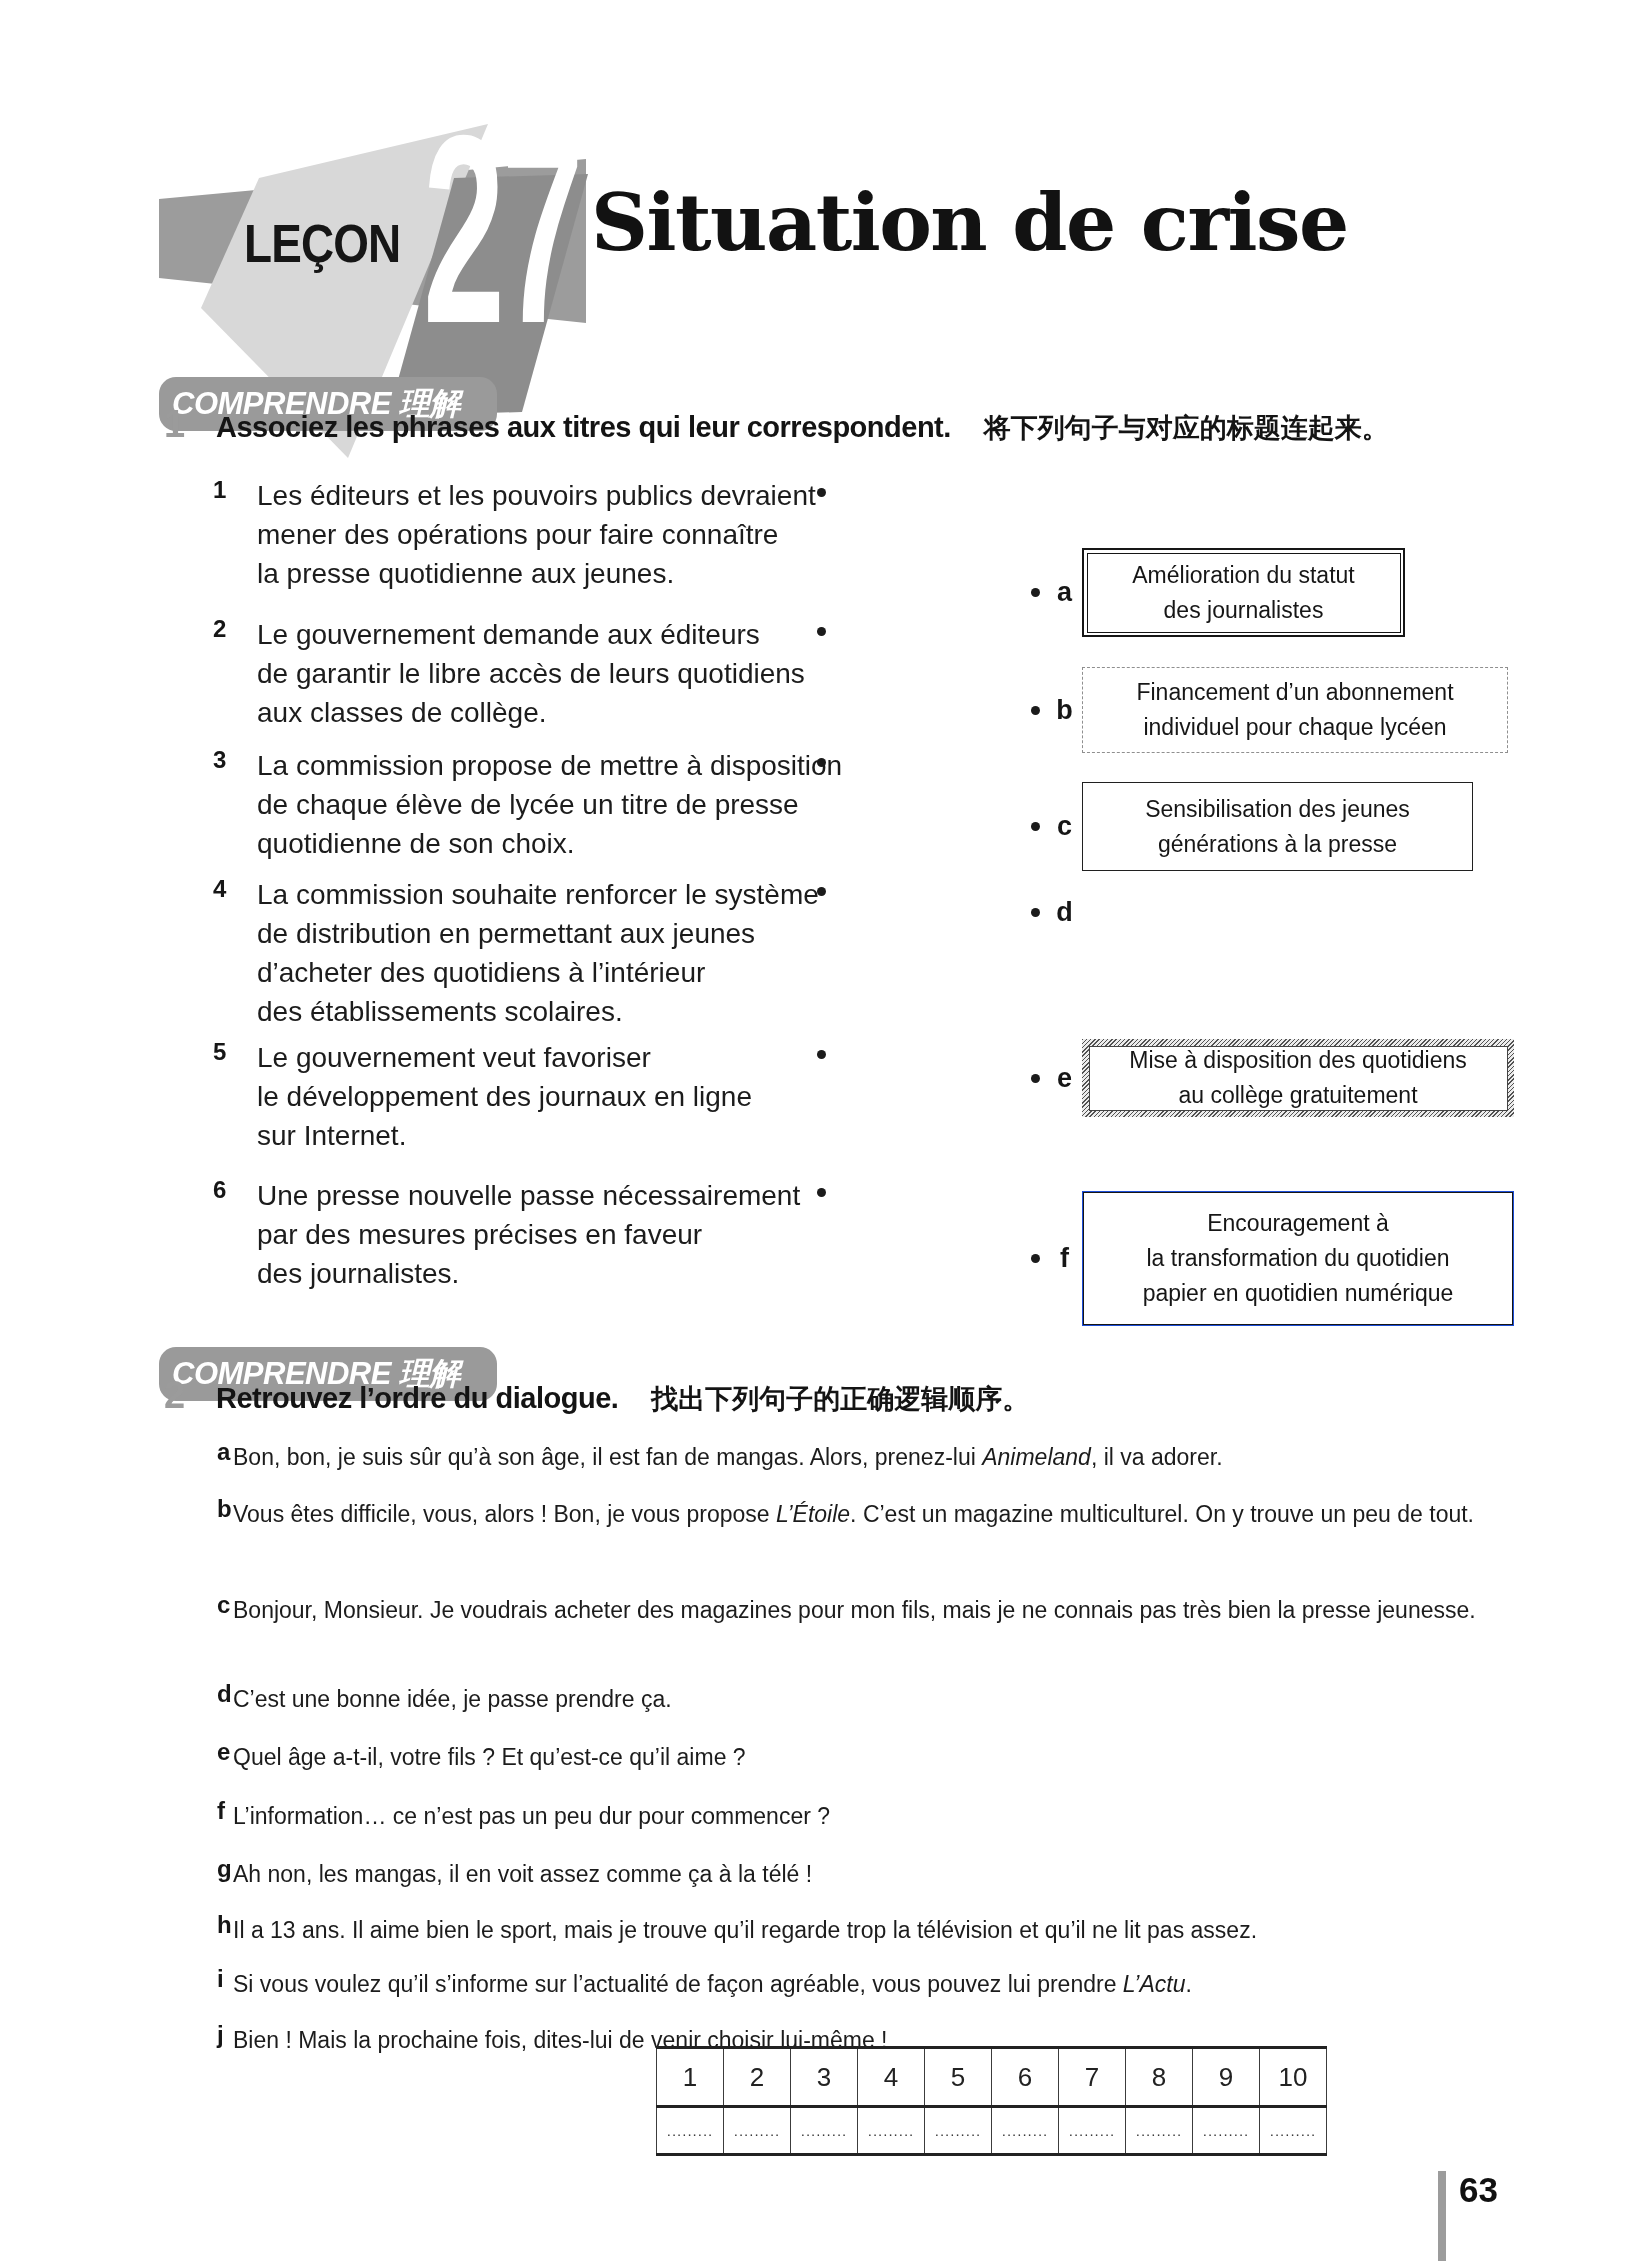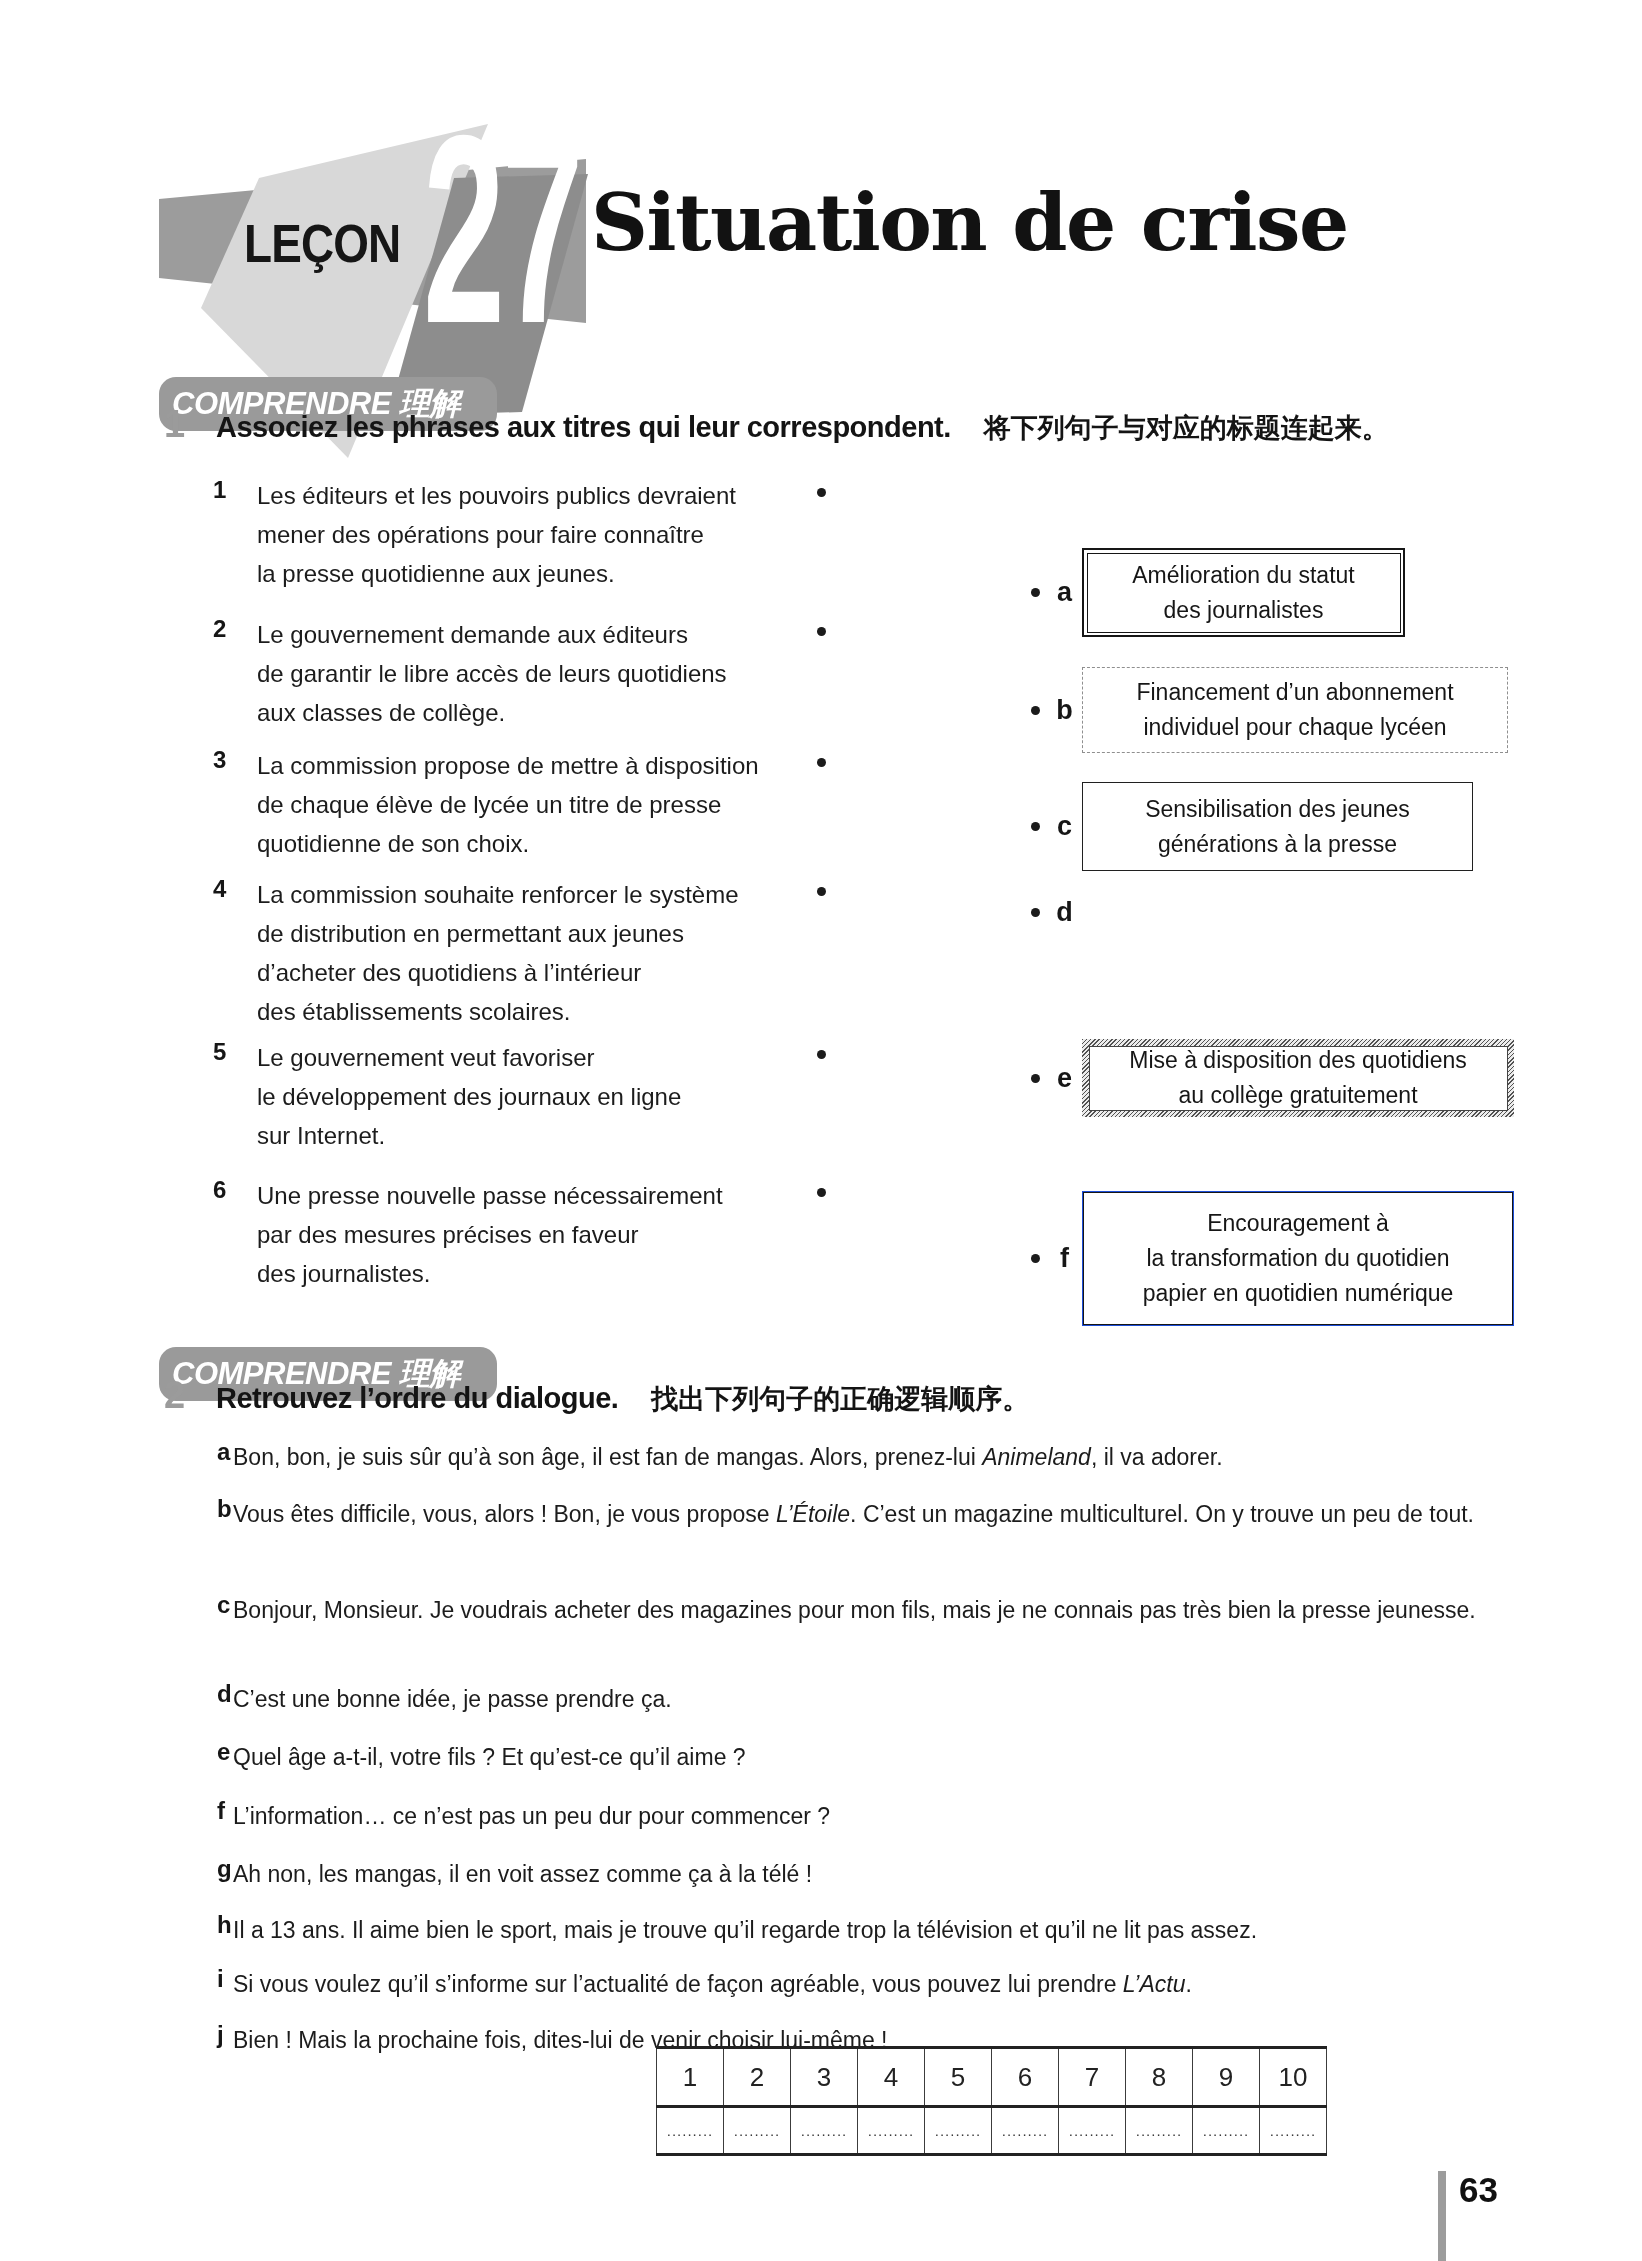--- a/index.html
+++ b/index.html
@@ -27,21 +27,21 @@
          color:#fff;font-weight:700;font-style:italic;font-size:31px;display:flex;align-items:center;
          padding-left:13px;box-sizing:border-box;letter-spacing:-0.5px;margin-top:48px;}
   .exrow{position:absolute;left:164px;display:flex;align-items:baseline;}
   .exnum{font-size:38px;font-weight:700;color:#9b9b9b;width:52px;}
   .exfr{font-size:29px;font-weight:700;color:#141414;letter-spacing:-0.5px;}
   .exzh{font-size:27px;font-weight:700;color:#141414;margin-left:33px;}
 
   
   .item{position:absolute;left:213px;width:640px;}
   .item .num{position:absolute;left:0;top:0;font-weight:700;font-size:24px;color:#161616;}
-  .item .txt{margin-left:44px;font-size:24px;line-height:39px;white-space:pre-line;color:#1c1c1c;}
+  .item .txt{margin-left:44px;font-size:28px;line-height:39px;white-space:pre-line;color:#1c1c1c;}
   .mdot{width:9px;height:9px;border-radius:50%;background:#1b1b1b;}
   .item .mdot{position:absolute;left:604px;top:12px;}
 
   
   .opt{position:absolute;left:1026px;display:flex;align-items:center;padding-left:5px;}
   .opt .mdot{margin-right:0;flex:none;}
   .opt .letter{flex:none;width:23px;margin-left:13px;font-weight:700;font-size:27px;color:#161616;text-align:center;}
   .frame{flex:none;margin-left:6px;display:flex;align-items:flex-start;justify-content:center;box-sizing:border-box;}
   .inner{display:flex;align-items:center;justify-content:center;width:100%;height:100%;box-sizing:border-box;}
   .btxt{font-size:23px;line-height:35px;white-space:pre-line;color:#161616;text-align:center;}

